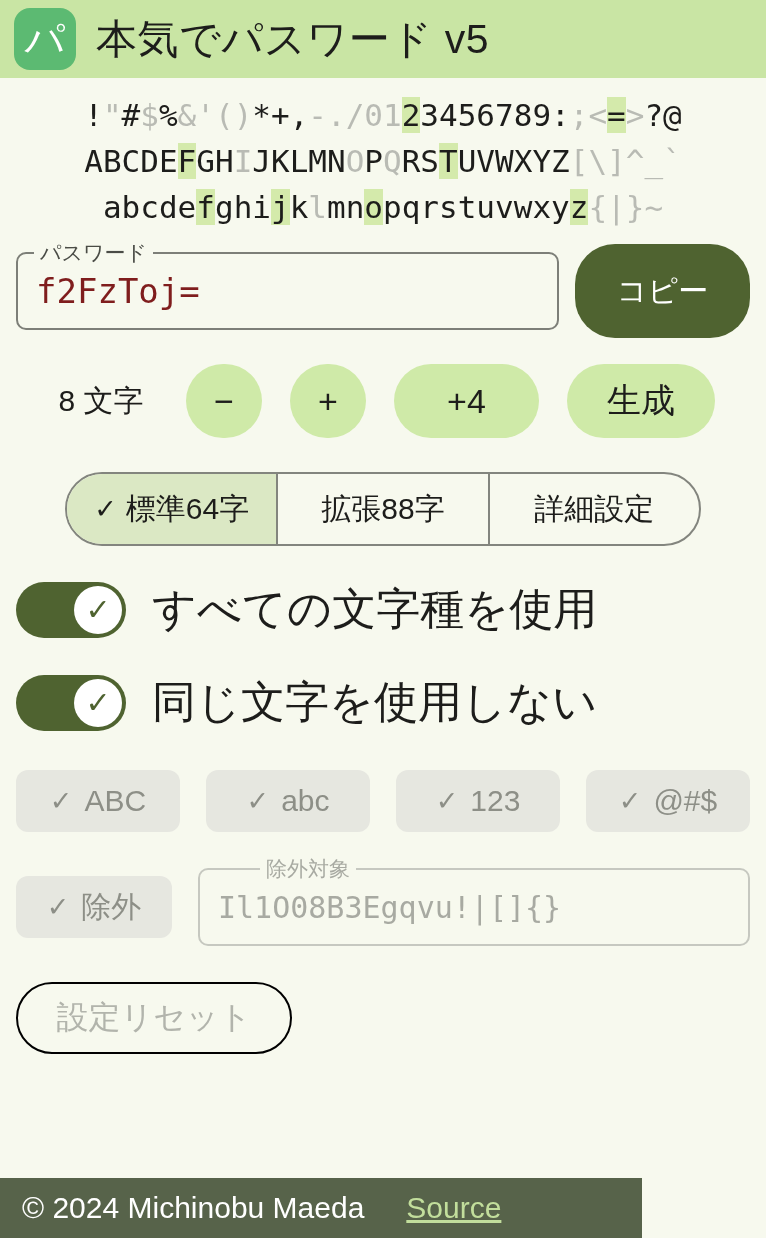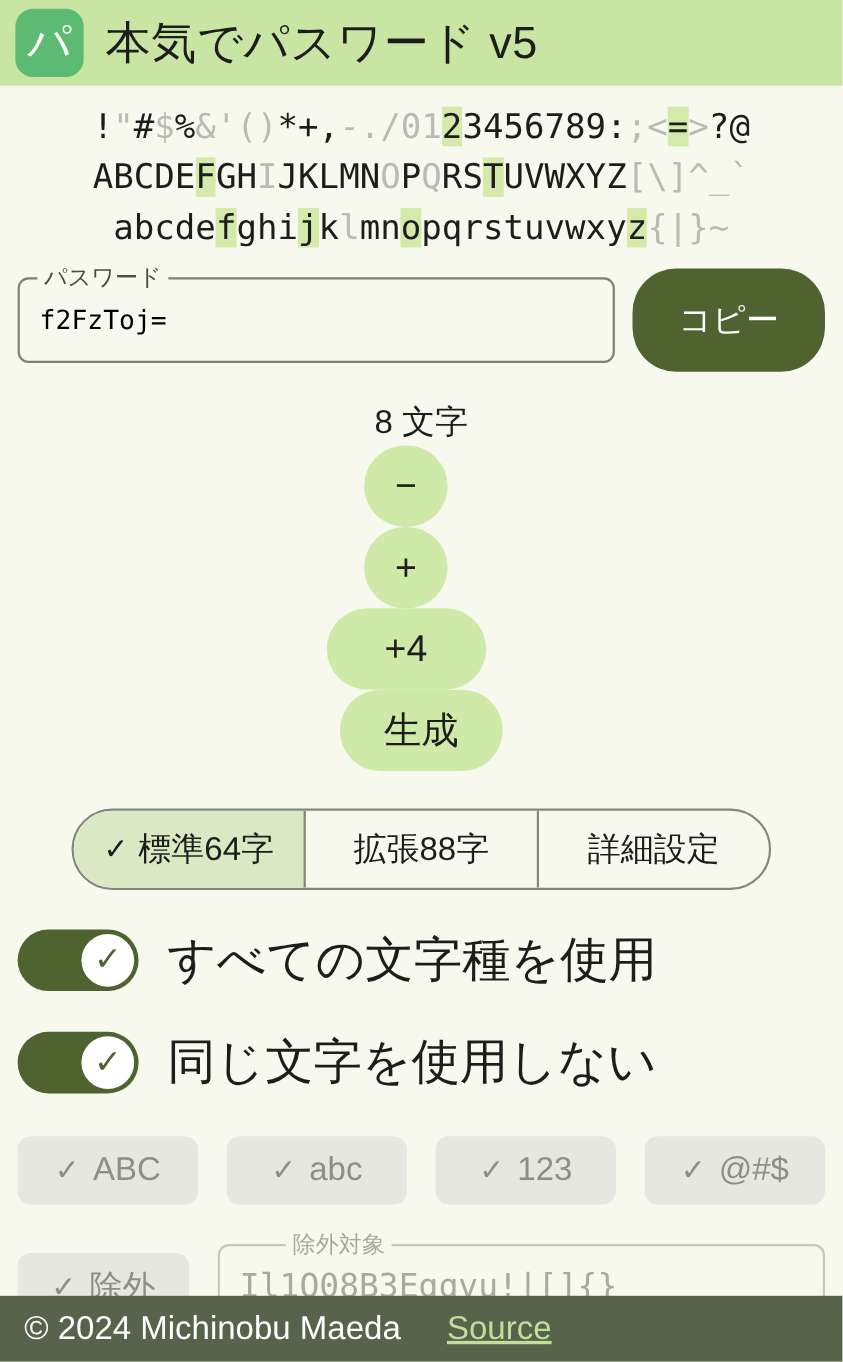--- a/index.html
+++ b/index.html
@@ -41,32 +41,32 @@
     position:relative;flex:1;height:78px;border:2px solid #7d7f78;
     border-radius:10px;box-sizing:border-box;background:transparent;
   }
   .field .legend{
     position:absolute;top:-15px;left:16px;background:#f7f9ee;
     padding:0 6px;font-size:21px;color:#4a4c46;line-height:28px;
   }
   .field .value{
     position:absolute;left:18px;top:50%;transform:translateY(-50%);
     font-family:"DejaVu Sans Mono","Liberation Mono",monospace;
-    font-size:24px;color:#000000;white-space:pre;
+    font-size:34px;color:#7f1d1d;white-space:pre;
   }
   .field.disabled{border-color:#c6c8c0;}
   .field.disabled .legend{color:#a8aaa2;margin-left:44px;}
   .field.disabled .value{color:#a8aaa2;font-size:30px;}
   .copybtn{
     margin-left:16px;width:175px;height:94px;border:none;border-radius:40px;
     background:#4f6330;color:#ffffff;font-size:30px;cursor:pointer;
     font-family:inherit;flex:none;
   }
   
-  .lenrow{display:flex;align-items:center;margin-top:26px;padding:0 16px;flex-direction:column;}
+  .lenrow{display:flex;align-items:center;margin-top:26px;padding:0 16px;}
   .lenlabel{font-size:30px;color:#1d1d1b;width:170px;text-align:center;flex:none;}
   .gbtn{
     background:#cfeaa8;border:none;border-radius:38px;color:#1d1d1b;
     font-size:34px;font-family:inherit;cursor:pointer;height:74px;
   }
   .gbtn.round{width:76px;margin-right:28px;}
   .gbtn.wide{width:145px;margin-right:28px;}
   .gbtn.gen{width:148px;margin-right:0;}
   
   .segwrap{
@@ -106,21 +106,21 @@
   .exrow{display:flex;align-items:center;padding:0 16px;margin-top:36px;}
   .chip.ex{flex:none;width:156px;height:62px;margin-right:26px;}
   
   .resetwrap{padding:0 16px;margin-top:36px;}
   .resetbtn{
     width:276px;height:72px;border:2px solid #000000;border-radius:36px;
     background:transparent;color:#b2b4ac;font-size:32px;font-family:inherit;
   }
   
   .footer{
-    position:absolute;left:0;bottom:0;width:766px;height:60px;
+    position:absolute;left:0;bottom:0;width:642px;height:60px;
     background:#57634a;display:flex;align-items:center;padding-left:22px;
     box-sizing:border-box;
   }
   .copy{color:#ffffff;font-size:30px;}
   .srclink{
     margin-left:42px;color:#c2de9c;font-size:30px;text-decoration:underline;
     cursor:pointer;
   }
 </style>
 </head>

